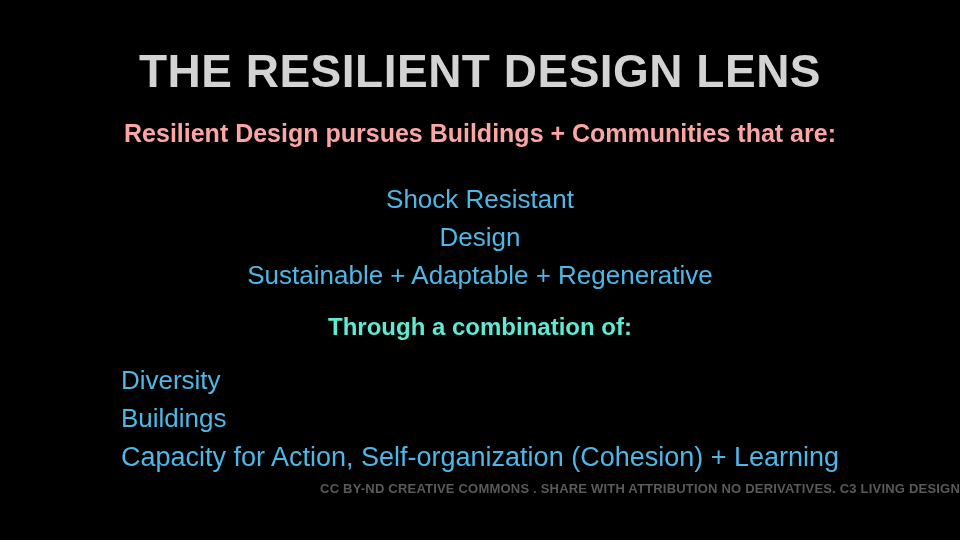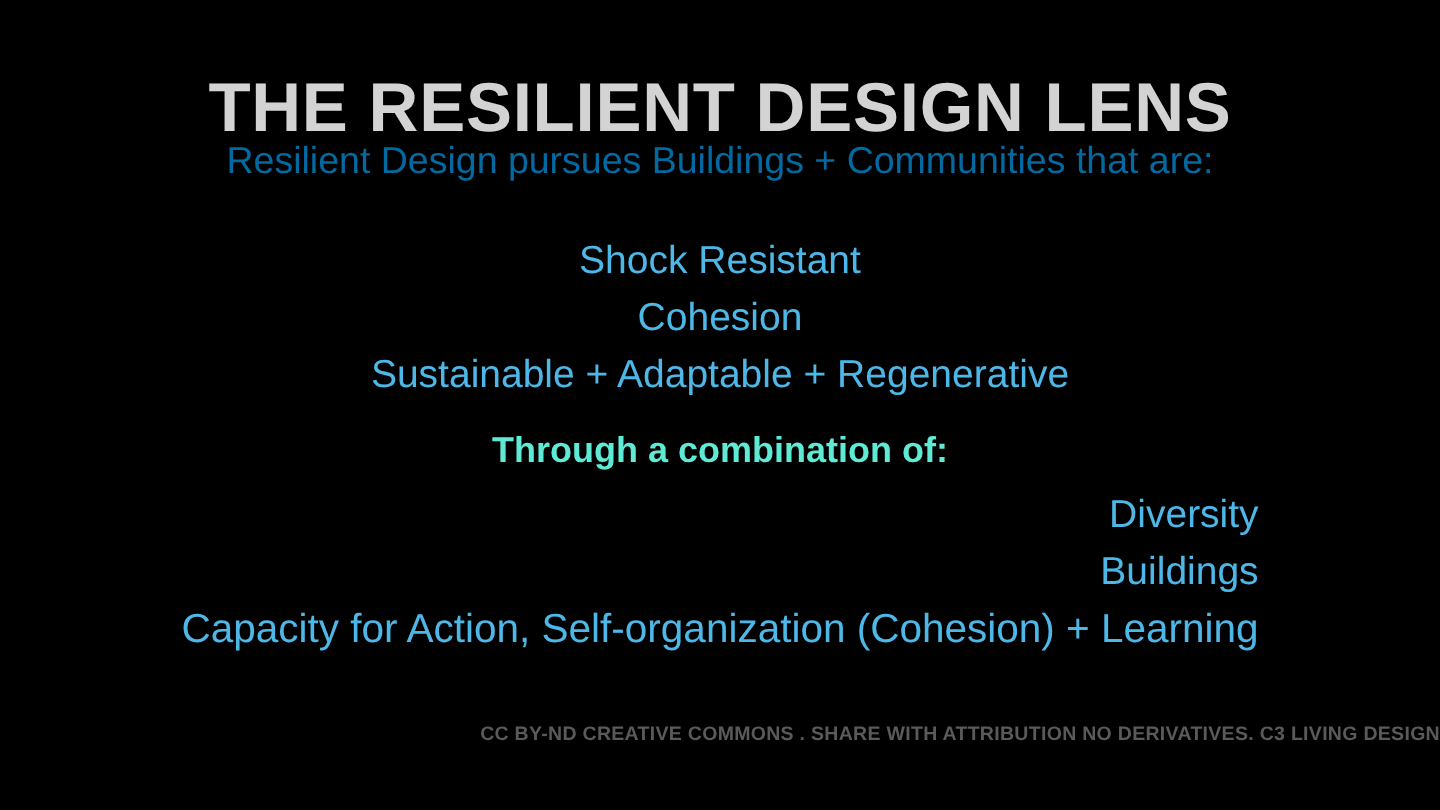--- a/index.html
+++ b/index.html
@@ -29,23 +29,24 @@
     font-size: 46px;
     font-weight: bold;
     letter-spacing: 0.5px;
     color: #d3d3d3;
     text-transform: uppercase;
     font-family: "Liberation Sans", sans-serif;
     text-align: center;
     line-height: 1.0;
   }
   .lead {
+    margin-top: 26px;
     font-size: 25px;
-    font-weight: normal;
-    color: #0369a1;
+    font-weight: bold;
+    color: #fca5a5;
     text-align: center;
     line-height: 1.1;
   }
   .accent-block {
     margin-top: 32px;
     text-align: center;
   }
   .accent-line {
     color: #4db8e8;
     font-size: 26px;
@@ -56,22 +57,22 @@
     font-size: 26px;
   }
   .sub-lead {
     margin-top: 18px;
     font-size: 24px;
     font-weight: bold;
     color: #5eead4;
     text-align: center;
   }
   .accent-block2 {
-    margin-top: 8px;
-    text-align: right;
+    margin-top: 20px;
+    text-align: left;
   }
   .accent-block2 .accent-line {
     font-size: 26px;
     line-height: 1.48;
   }
   .accent-line.long {
     font-size: 27px;
   }
   .footer {
     position: absolute;
@@ -89,21 +90,21 @@
 <body>
 
 <div class="slide">
 
   <div class="title">The Resilient Design Lens</div>
 
   <div class="lead">Resilient Design pursues Buildings + Communities that are:</div>
 
   <div class="accent-block">
     <div class="accent-line">Shock Resistant</div>
-    <div class="accent-line">Cohesion</div>
+    <div class="accent-line">Design</div>
     <div class="accent-line wide">Sustainable + Adaptable + Regenerative</div>
   </div>
 
   <div class="sub-lead">Through a combination of:</div>
 
   <div class="accent-block2">
     <div class="accent-line">Diversity</div>
     <div class="accent-line">Buildings</div>
     <div class="accent-line long">Capacity for Action, Self-organization (Cohesion) + Learning</div>
   </div>

